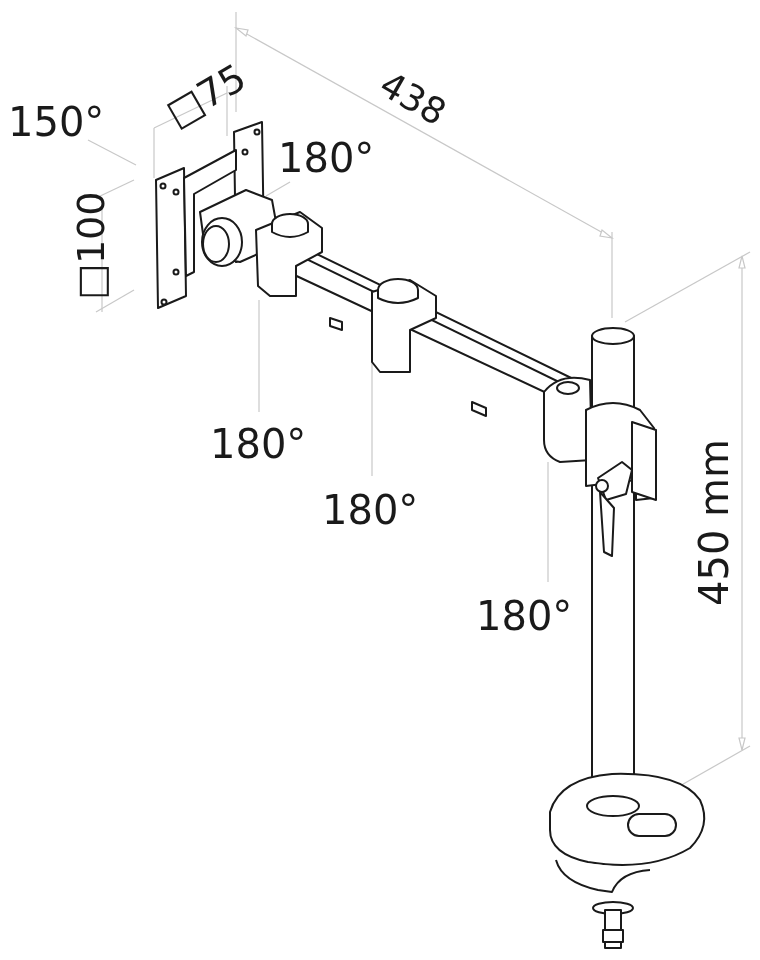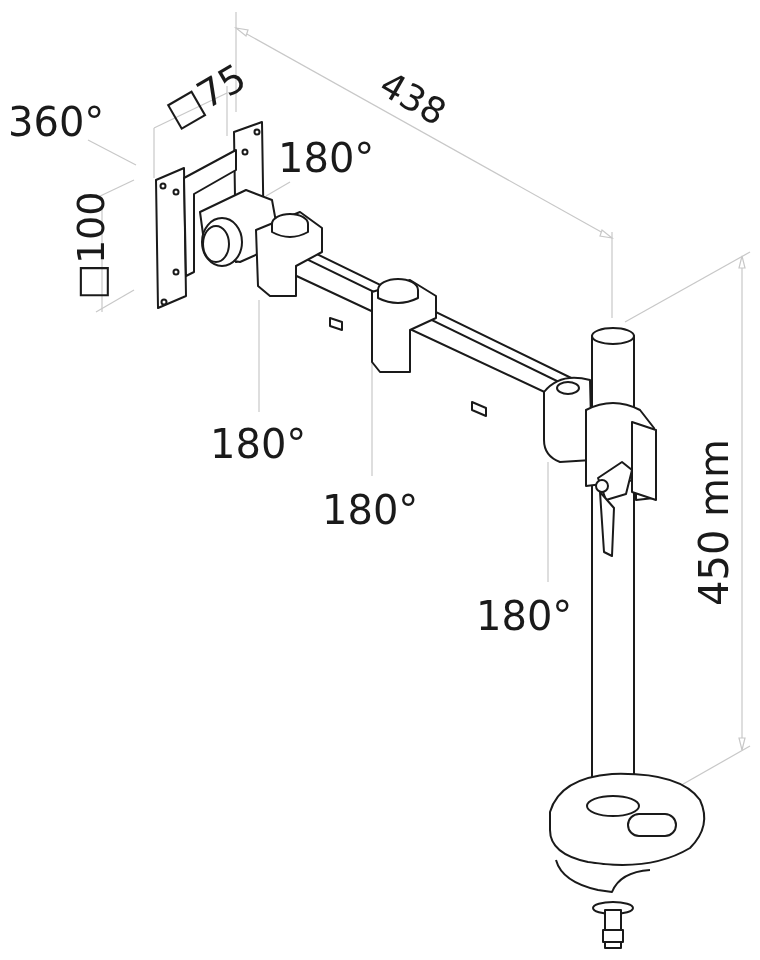--- a/index.html
+++ b/index.html
@@ -109,21 +109,21 @@
       <ellipse cx="613" cy="806" rx="26" ry="10"></ellipse>
       <rect x="628" y="814" width="48" height="22" rx="11"></rect>
       <path d="M556,860 Q562,882 598,890 L612,892 Q620,872 650,870"></path>
       <ellipse cx="613" cy="908" rx="20" ry="6"></ellipse>
       <rect x="605" y="910" width="16" height="38"></rect>
       <rect x="603" y="930" width="20" height="12"></rect>
     </g>
   </g>
 </svg>
 
-<div class="lbl" style="left:8px;top:102px;">360°</div>
+<div class="lbl" style="left:8px;top:102px;">150°</div>
 <div class="lbl lbl-rot-75" style="left:160px;top:100px;">□75</div>
 <div class="lbl lbl-rot-438" style="left:392px;top:66px;">438</div>
 <div class="lbl" style="left:278px;top:138px;">180°</div>
 <div class="lbl lbl-rot-100" style="left:72px;top:300px;">□100</div>
 <div class="lbl" style="left:210px;top:424px;">180°</div>
 <div class="lbl" style="left:322px;top:490px;">180°</div>
 <div class="lbl" style="left:476px;top:596px;">180°</div>
 <div class="lbl lbl-rot-450" style="left:694px;top:606px;">450 mm</div>
 
 </body></html>

